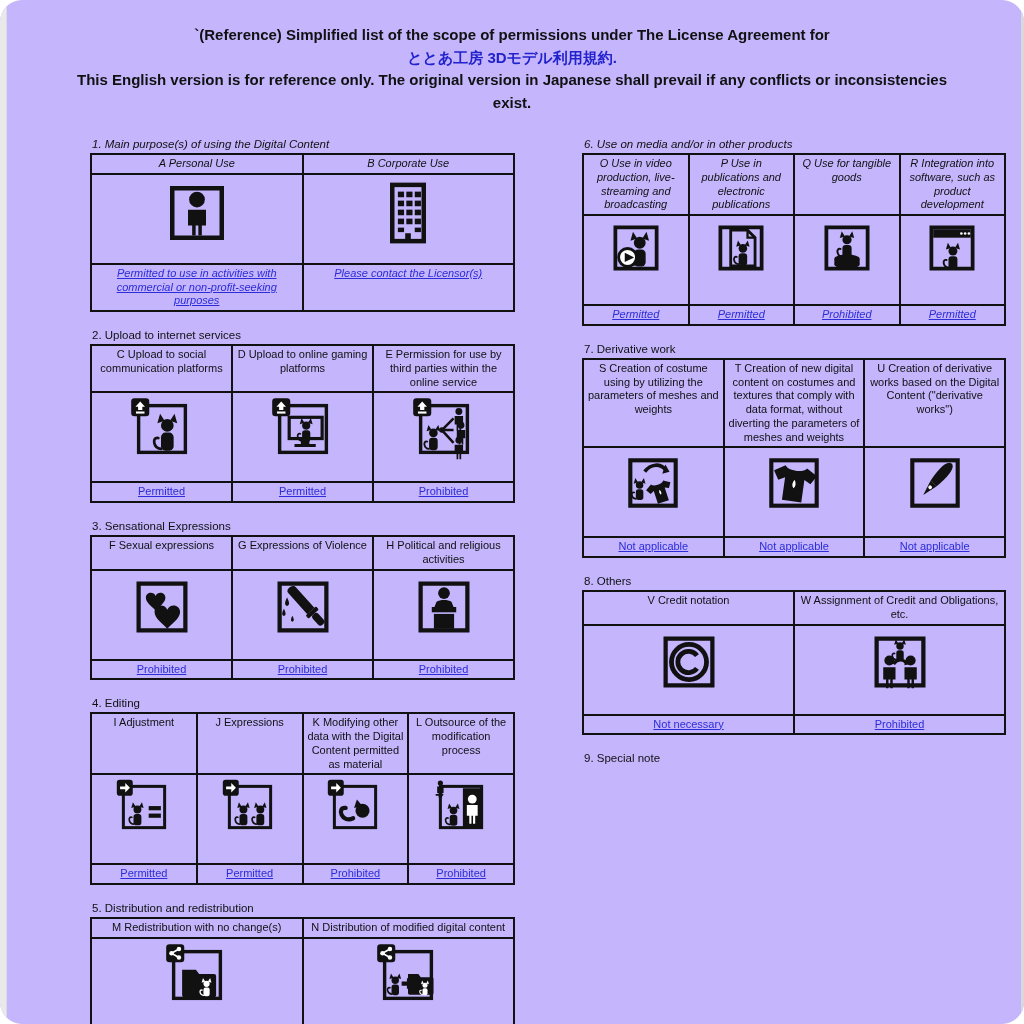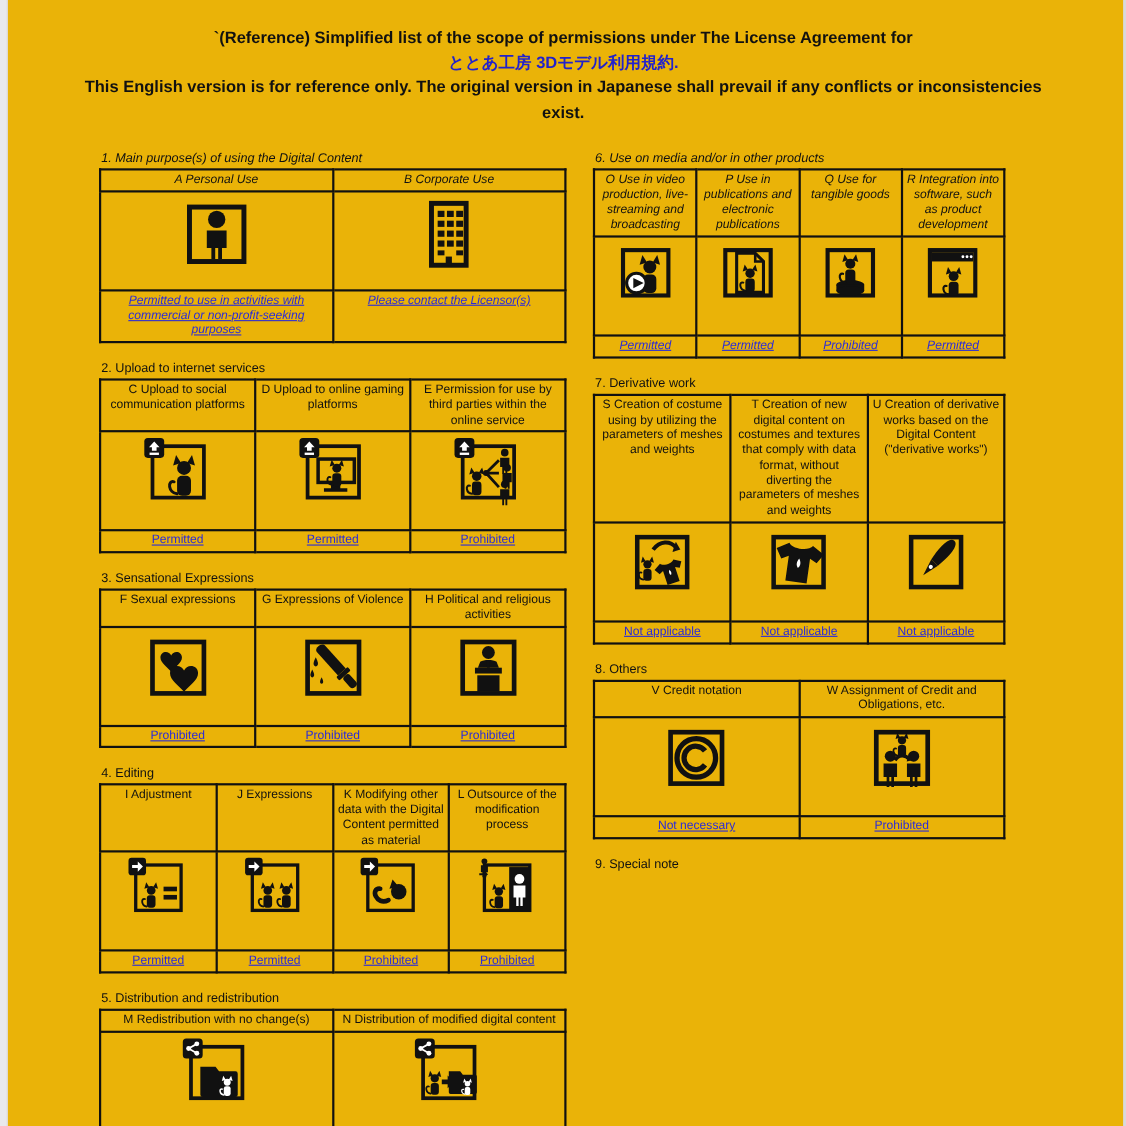--- a/index.html
+++ b/index.html
@@ -1,24 +1,24 @@
 <!DOCTYPE html>
 <html><head>
 <meta charset="utf-8">
 <style>
   html,body{margin:0;padding:0;background:#ffffff;}
   body{font-family:"Liberation Sans",sans-serif;color:#111;}
-  .page{position:relative;width:1024px;height:1024px;background:#eab308;overflow:hidden;}
+  .page{position:relative;width:1024px;height:1024px;background:#c4b5fd;overflow:hidden;border-radius:22px;}
   .edge-left{position:absolute;left:0;top:0;width:6px;height:100%;background:#e9e9ec;border-right:1px solid #dcdcdf;}
   .edge-right{position:absolute;right:0;top:0;width:3px;height:100%;background:#d9d9dc;}
   .doc-header{margin:24px 70px 0;text-align:center;font-weight:bold;font-size:15px;line-height:1.5;}
   .jp-line{color:#2222cc;}
   .columns{display:flex;margin:24px 0 0 90px;gap:24px;align-items:flex-start;}
   .col{width:425px;}
-  .col.right{width:375px;}
+  .col.right{width:424px;margin-left:43px;}
   .sec{margin-top:17px;}
   .sec:first-child{margin-top:0;font-style:italic;}
   .sec-label{font-size:11.5px;margin:0 0 3px 2px;}
   table.grid{border-collapse:collapse;width:100%;table-layout:fixed;}
   table.grid td{border:2px solid #111;text-align:center;padding:2px 3px;vertical-align:top;font-size:11px;line-height:1.25;}
   td.icon-cell{vertical-align:middle;padding:6px 2px;height:84px;}
   td.status-cell{padding:3px 2px;}
   .status{color:#2c2cd8;text-decoration:underline;}
   svg.ic{display:block;margin:0 auto;color:#111;}
 </style>

